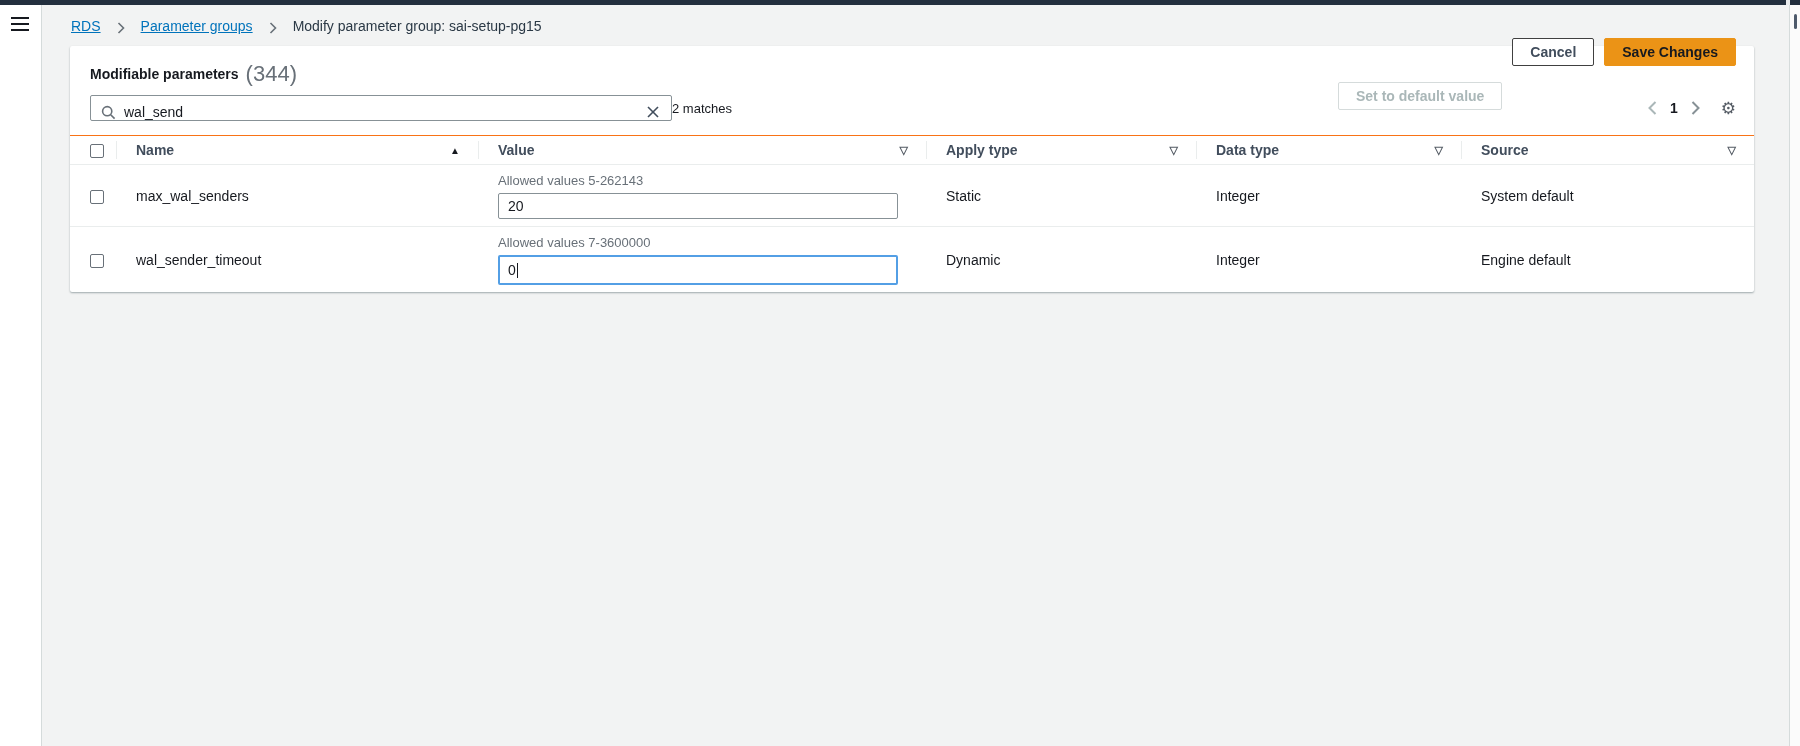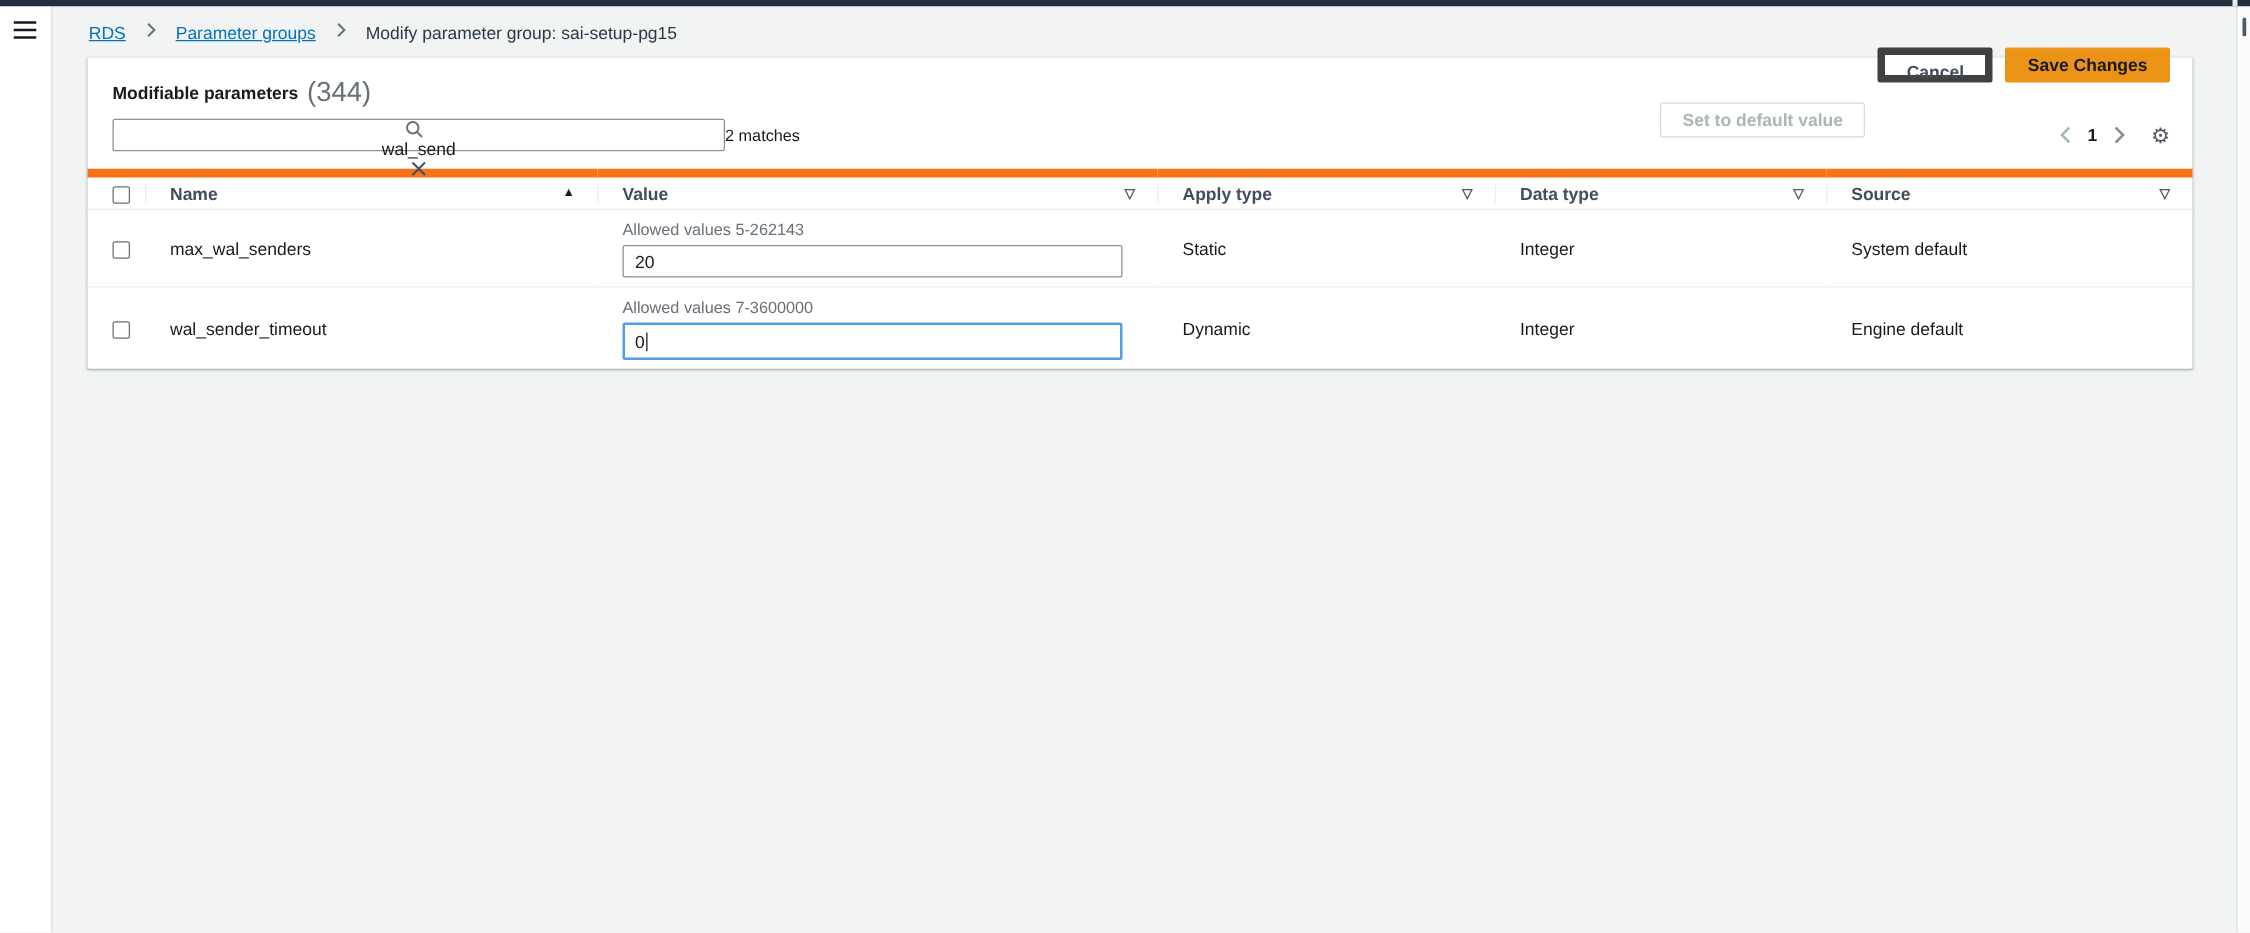--- a/index.html
+++ b/index.html
@@ -29,21 +29,21 @@
   .scroll-strip {
     position:absolute; top:5px; right:0; width:11px; height:741px;
     background:#fbfbfb; border-left:1px solid #d5dbdb; z-index:5;
   }
   .scroll-thumb { position:absolute; top:9px; left:4px; width:3px; height:15px; background:#4e5a6b; border-radius:2px; }
 
   .main { position:absolute; left:43px; top:5px; width:1746px; height:741px; }
 
   
   .breadcrumb {
-    position:absolute; left:28px; top:13px; display:flex; align-items:flex-start; gap:16px;
+    position:absolute; left:28px; top:13px; display:flex; align-items:flex-end; gap:16px;
     font-size:14px; white-space:nowrap;
   }
   .crumb-link { color:#0073bb; text-decoration:underline; cursor:pointer; }
   .crumb-current { font-weight:400; color:#2a3845; }
   .crumb-chev { display:flex; align-items:center; }
 
   
   .card {
     position:absolute; left:27px; top:41px; width:1684px;
     background:#ffffff; border-radius:2px;
@@ -57,48 +57,48 @@
     display:flex; align-items:center;
   }
   .page-title { font-size:14px; font-weight:700; margin:0; color:#16191f; }
   .title-count { font-size:22px; font-weight:400; color:#687078; margin-left:7px; }
   .actions { margin-left:auto; display:flex; gap:10px; }
   .btn {
     height:28px; padding:0 17px; font-size:14px; font-weight:700; line-height:26px;
     border-radius:2px; background:#fff; cursor:pointer; font-family:inherit; white-space:nowrap;
   }
   .btn-disabled { border:1px solid #d5dbdb; color:#aab7b8; cursor:default;margin-top:44px; }
-  .btn-secondary { border:6px solid #404040; color:#414d5c; }
+  .btn-secondary { border:1px solid #404040; color:#414d5c; }
   .btn-primary { border:1px solid #eb9316; background:#eb9316; color:#16191f; }
 
   .search-row {
     position:absolute; left:20px; right:18px; top:48px; height:28px;
     display:flex; align-items:center;
   }
   .search-box {
-    width:490px; height:26px; background:#fff;
+    width:582px; height:26px; background:#fff;
     border:1px solid #879196; border-radius:2px;
-    display:flex; align-items:center; padding:0 10px;flex-direction:column;
+    display:flex; align-items:flex-end; padding:0 10px;
   }
   .search-glyph { display:flex; align-items:center; margin-right:8px; }
   .search-text { flex:1; font-size:14px; color:#16191f; }
   .clear-btn { display:flex; align-items:center; cursor:pointer; padding:2px; }
   .matches { font-size:13px; color:#16191f; }
 
   .pager { margin-left:auto; display:flex; align-items:center; }
   .pager-chev { display:flex; align-items:center; padding:4px 7px; cursor:pointer; }
   .pager-page { font-size:14px; font-weight:700; padding:0 6px; cursor:pointer; }
   .gear { font-size:17px; color:#545b64; margin-left:14px; cursor:pointer; line-height:1; }
 
   
   table.params { width:100%; border-collapse:collapse; table-layout:fixed; }
   th, td { text-align:left; }
   thead th {
     height:29px; font-size:14px; font-weight:700; color:#414d5c;
-    border-top:7px solid #f97316; border-bottom:1px solid #eaeded;
+    border-top:1px solid #f97316; border-bottom:1px solid #eaeded;
     padding:0 18px 0 20px; position:relative;text-align:right;
   }
   thead th:not(:first-child)::before {
     content:""; position:absolute; left:0; top:5px; bottom:5px; width:1px; background:#eaeded;
   }
   .th-inner { display:flex; align-items:center; justify-content:space-between; }
   .sort-icon { font-size:10px; color:#16191f; cursor:pointer; }
   .filter-icon { font-size:11px; color:#545b64; cursor:pointer; }
 
   tbody td { font-size:14px; color:#16191f; vertical-align:middle; padding:0 18px 0 20px; }

